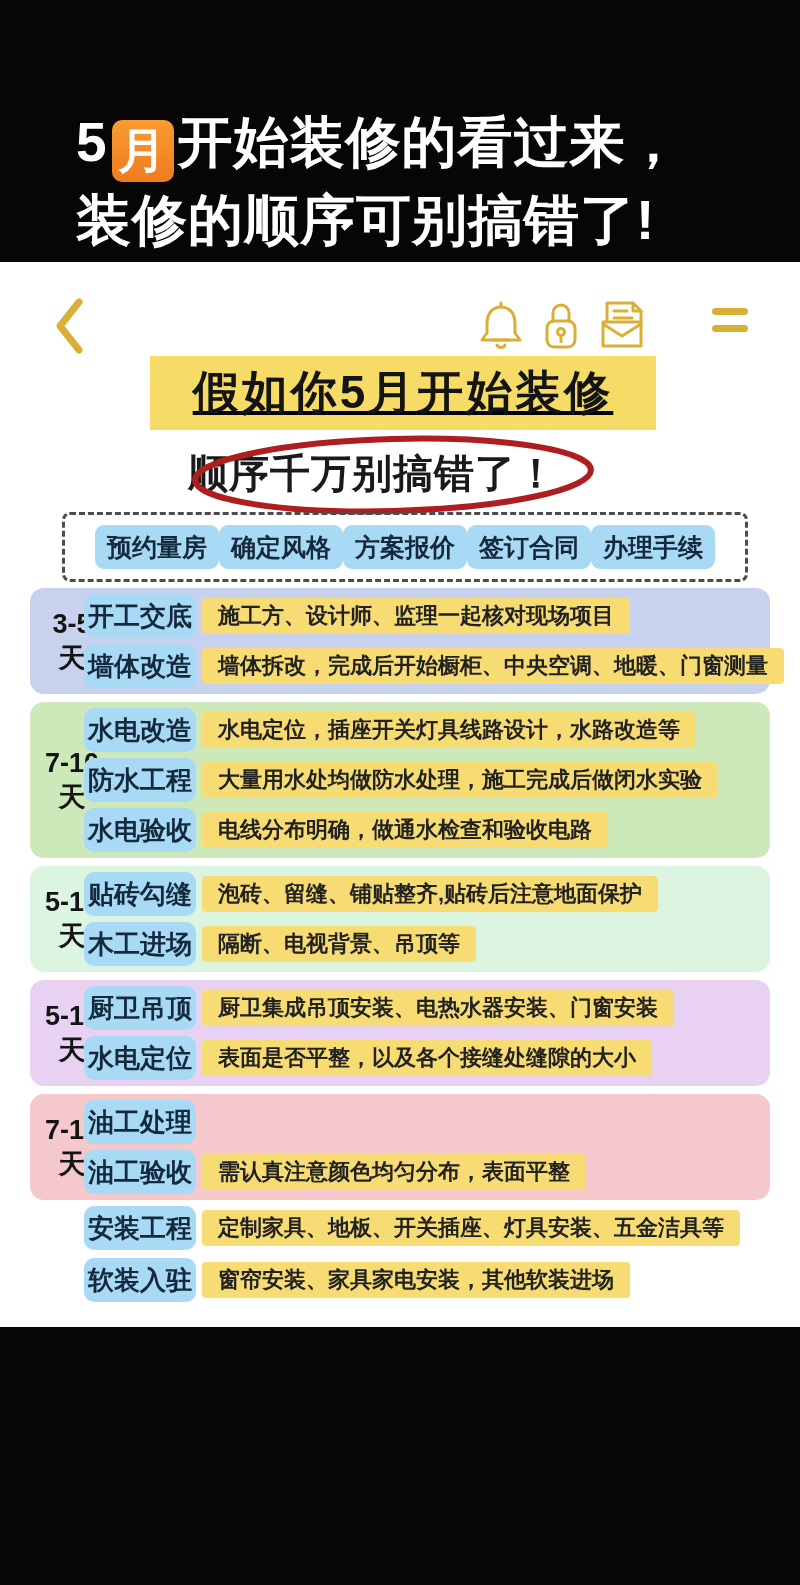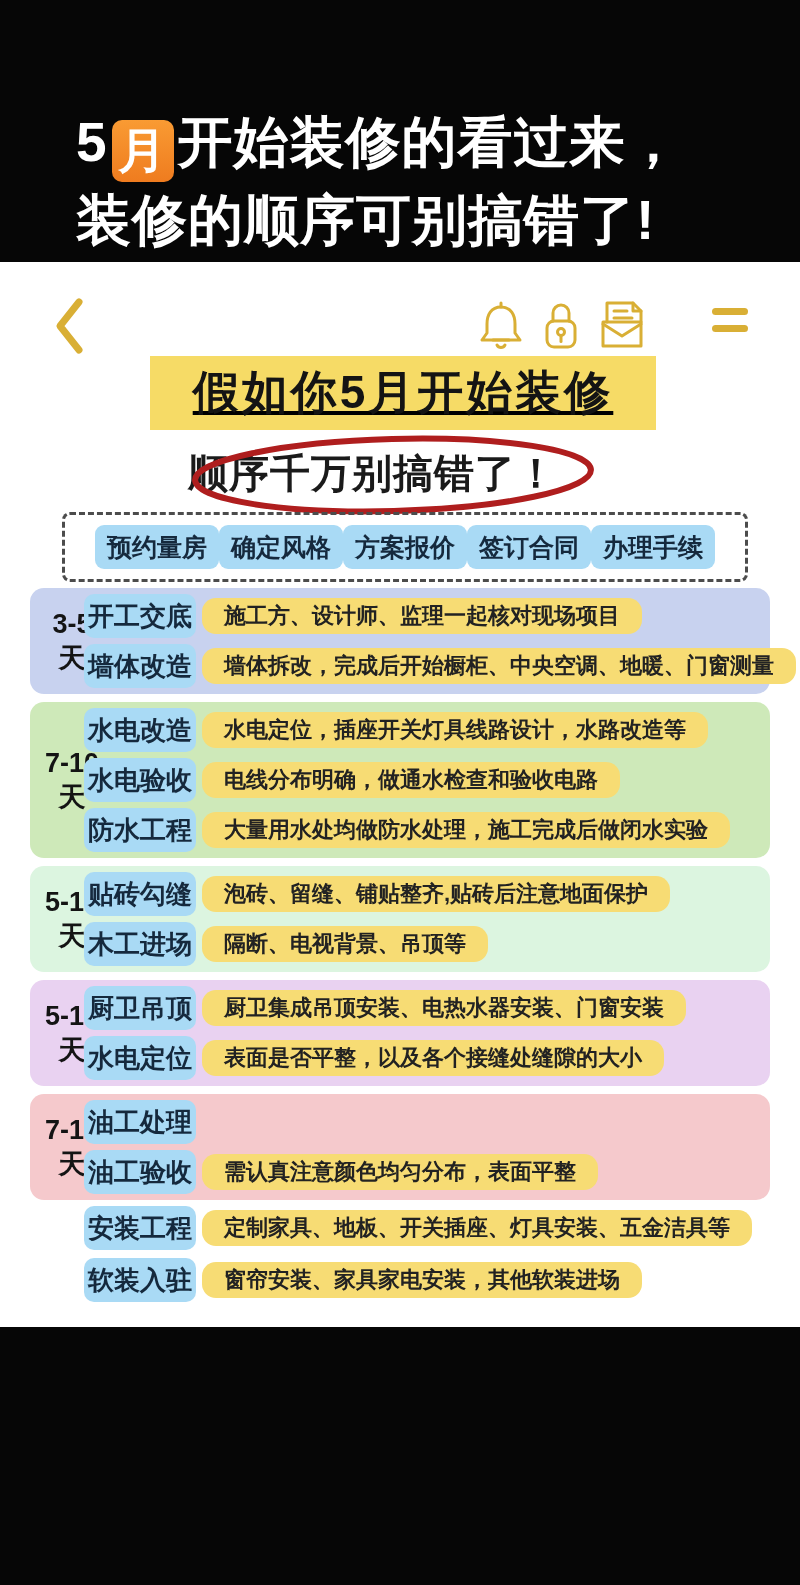--- a/index.html
+++ b/index.html
@@ -65,22 +65,22 @@
     font-size:27px; color:#141414; line-height:34px;
   }
   .rows { position:absolute; left:54px; top:6px; display:flex; flex-direction:column; gap:6px; }
   .row { display:flex; align-items:center; height:44px; }
   .chip {
     width:112px; height:44px; background:#a9daf5; border-radius:10px; flex:0 0 112px;
     display:flex; align-items:center; justify-content:center;
     font-size:26px; color:#15293d; white-space:nowrap;
   }
   .hl {
-    margin-left:6px; display:inline-block; background:#f7dc74; border-radius:14px;
-    padding:3px 22px; font-size:22px; color:#222222; white-space:nowrap;
+    margin-left:6px; display:inline-block; background:#f7dc74; border-radius:4px;
+    padding:3px 16px; font-size:22px; color:#222222; white-space:nowrap;
   }
   .s1 { top:588px;  height:106px; background:#c8d2ef; }
   .s2 { top:702px;  height:156px; background:#cee9b9; }
   .s3 { top:866px;  height:106px; background:#dcf5e0; }
   .s4 { top:980px;  height:106px; background:#e9d2f1; }
   .s5 { top:1094px; height:106px; background:#f5c9cc; }
   .s6 { top:1200px; height:100px; background:transparent;text-align:right; }
   .s6 .rows { gap:8px; }
 </style>
 </head>
@@ -171,27 +171,27 @@
     <div class="days">
       <span>7-10</span>
       <span>天</span>
     </div>
     <div class="rows">
       <div class="row">
         <div class="chip">水电改造</div>
         <span class="hl">水电定位，插座开关灯具线路设计，水路改造等</span>
       </div>
       <div class="row">
+        <div class="chip">防水工程</div>
+        <span class="hl">大量用水处均做防水处理，施工完成后做闭水实验</span>
+      </div>
+      <div class="row">
         <div class="chip">水电验收</div>
         <span class="hl">电线分布明确，做通水检查和验收电路</span>
       </div>
-      <div class="row">
-        <div class="chip">防水工程</div>
-        <span class="hl">大量用水处均做防水处理，施工完成后做闭水实验</span>
-      </div>
     </div>
   </div>
 
   <div class="section s3">
     <div class="days">
       <span>5-10</span>
       <span>天</span>
     </div>
     <div class="rows">
       <div class="row">

